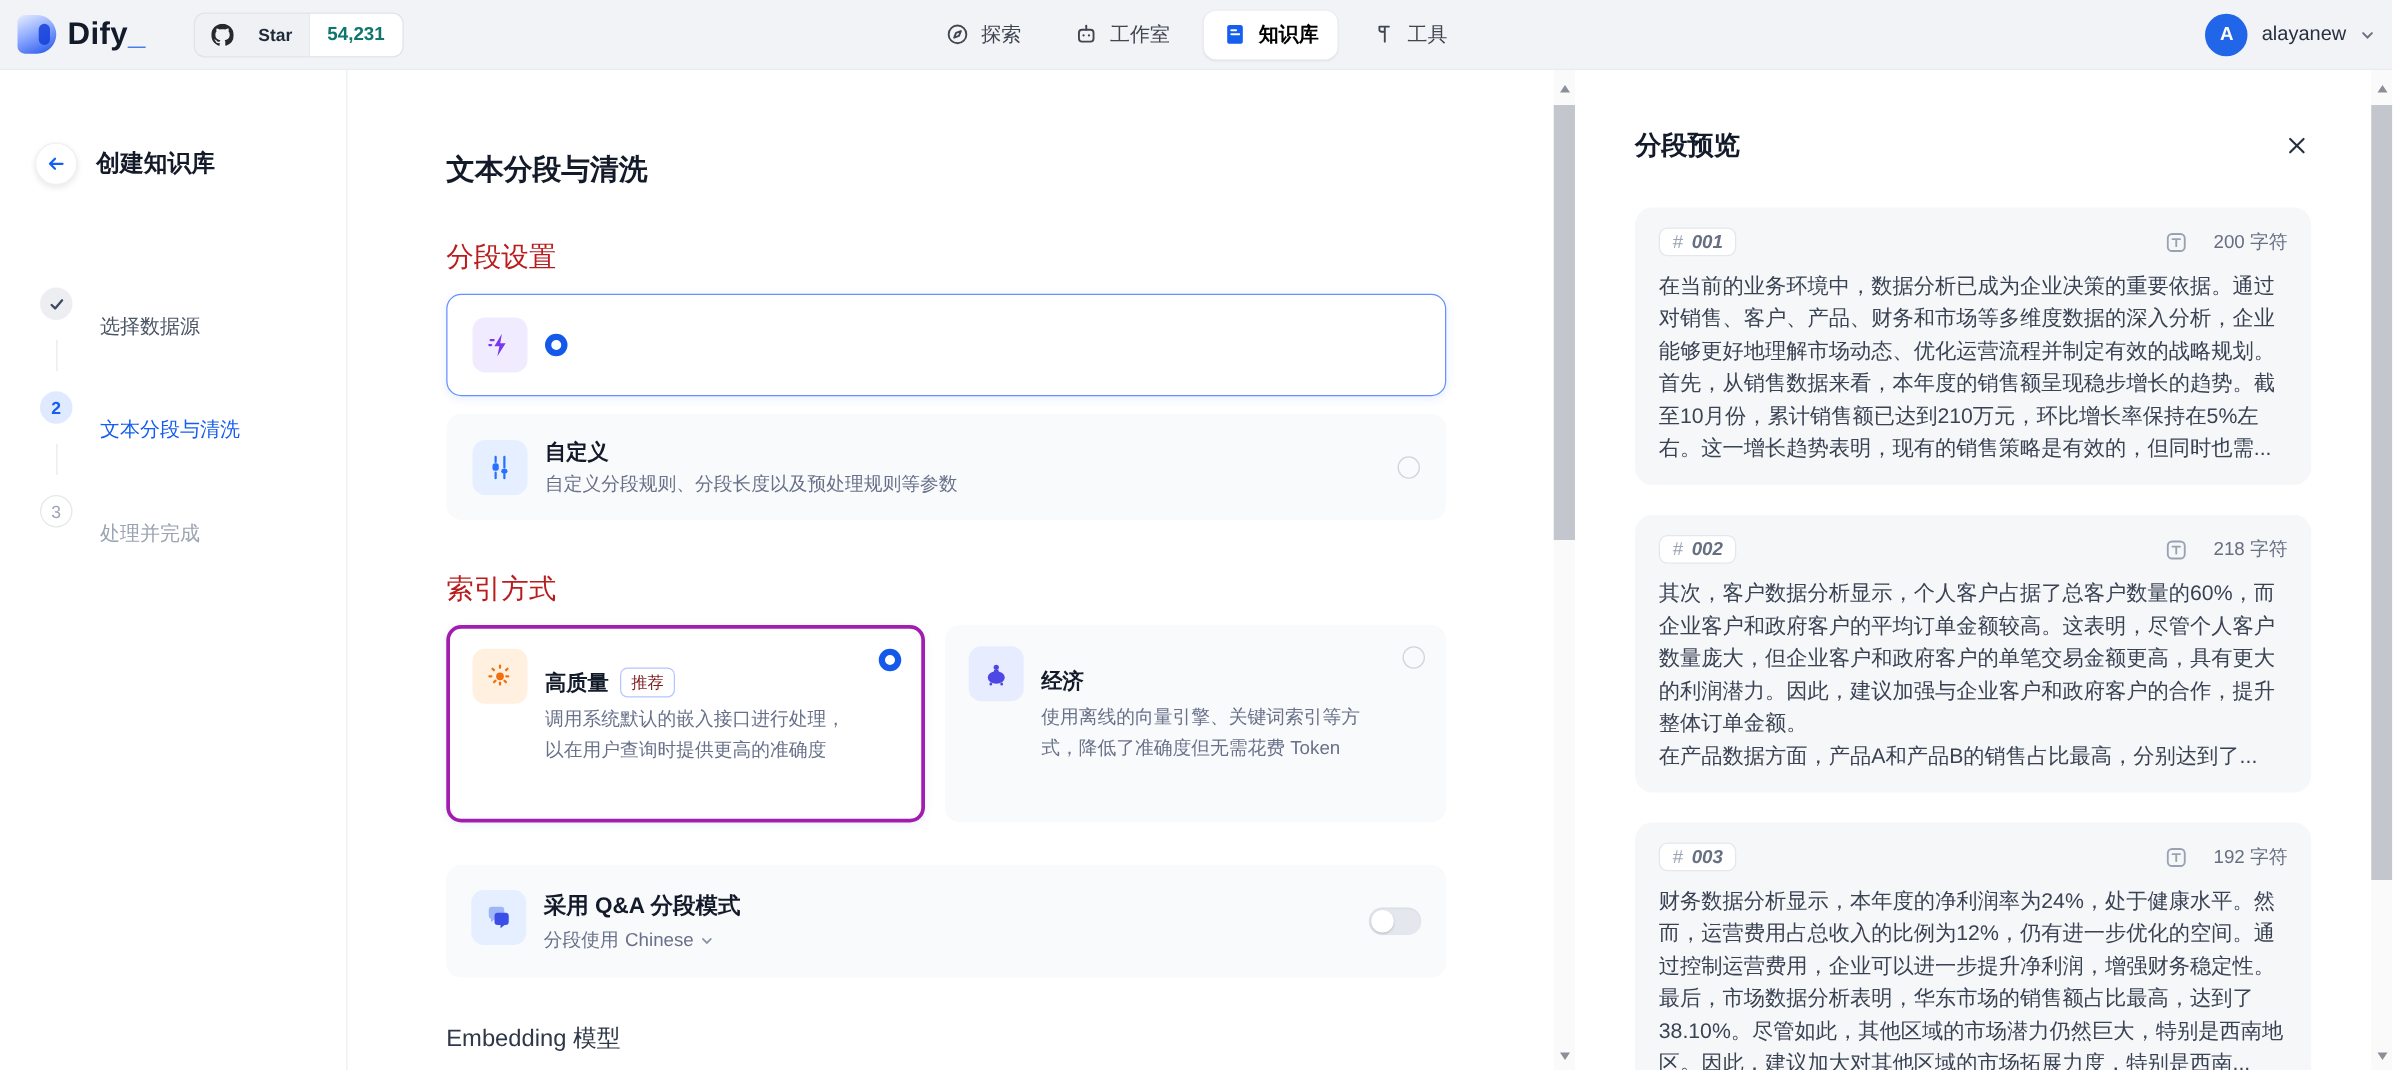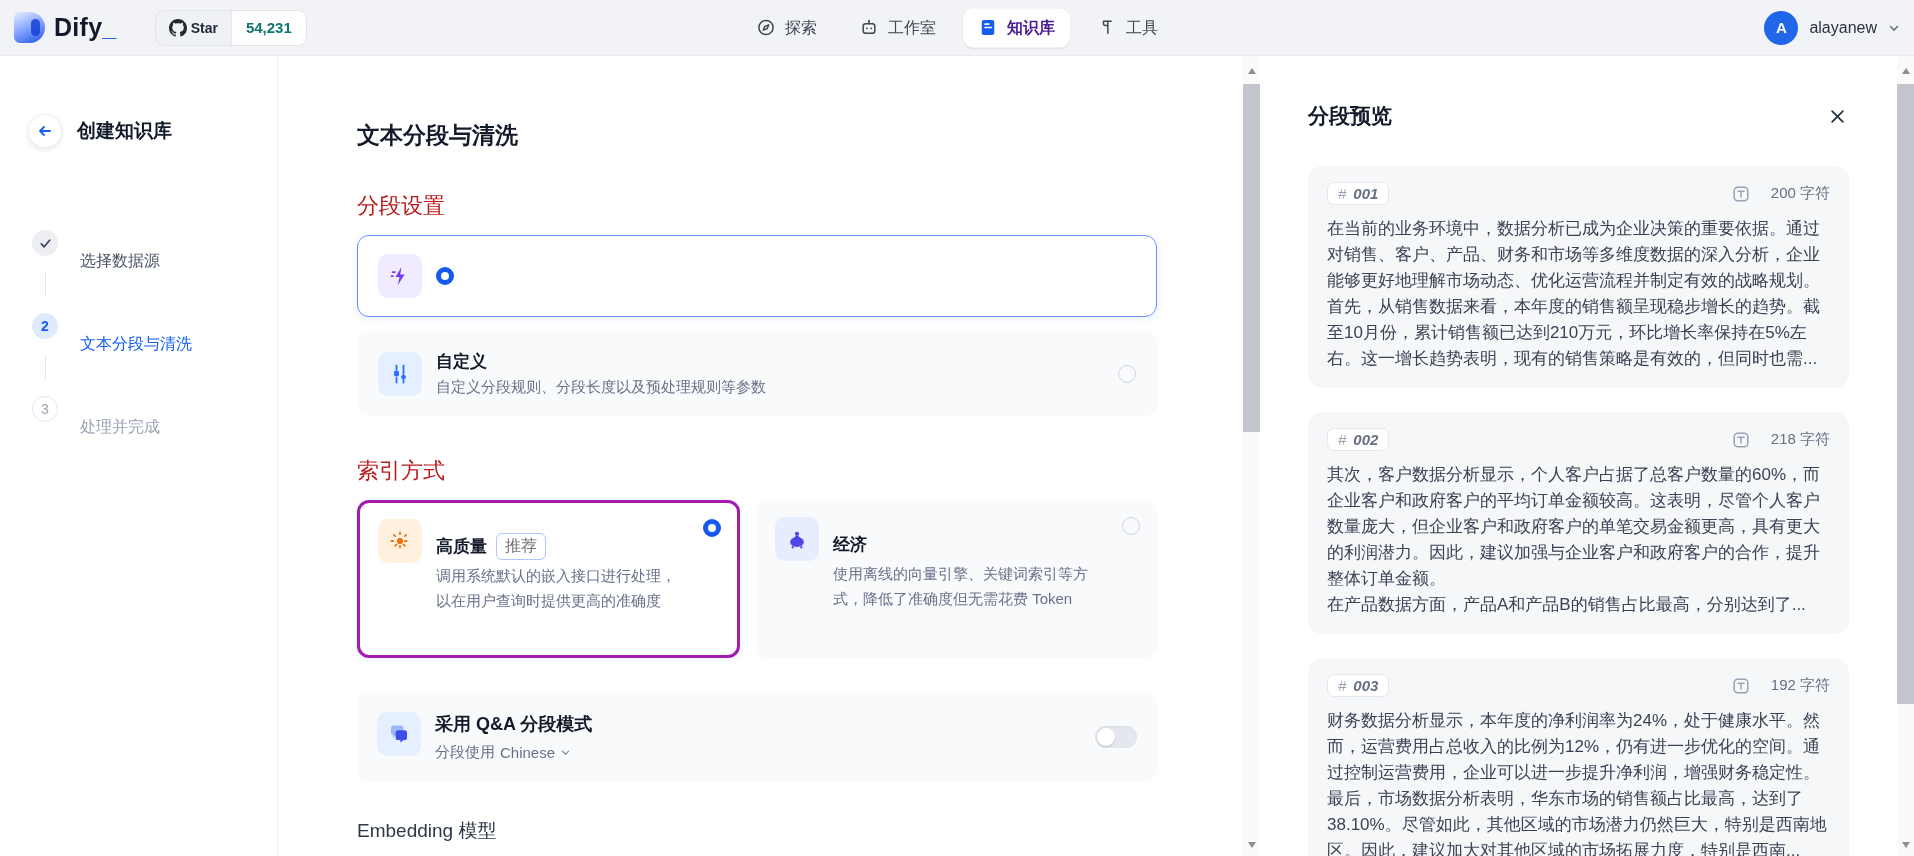--- a/index.html
+++ b/index.html
@@ -12,27 +12,27 @@
             border-bottom:1px solid #e9ebf0; display:flex; align-items:center; padding:0 14px; z-index:5; }
   .logo { display:flex; align-items:center; gap:9px; }
   .logo-mark { width:31px; height:31px; border-radius:6px 16px 16px 6px;
                background:linear-gradient(155deg,#e8eeff 0%,#8fabff 45%,#1f51e8 100%); position:relative; }
   .logo-mark::after { content:""; position:absolute; right:5px; top:7px; width:9px; height:17px;
                border-radius:5px; background:#1440d8; opacity:.85; }
   .logo-word { font-size:25px; font-weight:800; color:#131a29; letter-spacing:.3px; }
   .logo-word .suffix { color:#2563eb; }
   .star-widget { margin-left:38px; display:flex; align-items:stretch; height:36px;
                  border:1px solid #e0e3e9; border-radius:9px; overflow:hidden; background:#f0f1f5; }
-  .star-left { display:flex; align-items:center; gap:4px; padding:0 13px; font-size:14px; font-weight:700; color:#1f2937; }
+  .star-left { display:flex; align-items:center; gap:20px; padding:0 13px; font-size:14px; font-weight:700; color:#1f2937; }
   .star-right { background:#fff; display:flex; align-items:center; padding:0 14px; font-size:15px;
                 font-weight:700; color:#0f766e; border-left:1px solid #e6e8ee; }
   .nav { position:absolute; left:50%; top:50%; transform:translate(-50%,-50%); display:flex; gap:12px; align-items:center; }
   .nav-item { display:flex; align-items:center; gap:9px; padding:9px 15px; border-radius:10px;
               font-size:16px; color:#3f4650; font-weight:500; cursor:pointer; }
-  .nav-item.active { background:#fff; color:#4c1d95; font-weight:700; box-shadow:0 1px 2px rgba(16,24,40,.08); }
+  .nav-item.active { background:#fff; color:#000000; font-weight:700; box-shadow:0 1px 2px rgba(16,24,40,.08); }
   .nav-item .nicon { display:flex; width:20px; height:20px; }
   .account { margin-left:auto; display:flex; align-items:center; gap:11px; }
   .avatar { width:34px; height:34px; border-radius:50%; background:#2166e8; color:#fff; display:flex;
             align-items:center; justify-content:center; font-size:15px; font-weight:600; }
   .username { font-size:16px; color:#27303f; }
   .chev { display:flex; }
 
   
   .sidebar { position:absolute; top:56px; left:0; width:278px; bottom:0; background:#fff; border-right:1px solid #eceef2; }
   .sidebar-header { display:flex; align-items:center; gap:15px; margin:58px 0 0 28px; }
@@ -75,21 +75,21 @@
   .index-row { margin-top:14px; display:flex; gap:16px; align-items:stretch; }
   .idx-card { border-radius:12px; padding:16px 18px; min-height:158px; position:relative;
               display:grid; grid-template-columns:44px 1fr; column-gap:14px; align-content:start; cursor:pointer; }
   .idx-card.hq { width:383px; background:#fff; border:3px solid #a21caf; box-shadow:0 2px 8px rgba(21,94,239,.08); }
   .idx-card.eco { width:401px; background:#f9fafb; border:1px solid transparent; }
   .idx-icon { width:44px; height:44px; border-radius:10px; display:flex; align-items:center; justify-content:center; }
   .idx-icon.orange { background:#fff0e0; }
   .idx-icon.indigo { background:#e8ecff; }
   .idx-titlerow { display:flex; align-items:center; gap:9px; padding-top:10px; }
   .idx-title { font-size:17px; font-weight:600; color:#131a29; }
-  .badge { font-size:16px; color:#737373; border:1px solid #b4c6fd; background:#fff; border-radius:6px; padding:2px 8px; }
+  .badge { font-size:13px; color:#7f1d1d; border:1px solid #b4c6fd; background:#fff; border-radius:6px; padding:2px 8px; }
   .idx-desc { grid-column:2; margin-top:0; font-size:15px; line-height:25px; color:#69718a; white-space:pre-line; }
   .idx-radio { position:absolute; top:16px; right:16px; }
 
   .qa-card { margin-top:34px; width:800px; background:#f9fafb; border-radius:12px; padding:20px;
              display:flex; gap:14px; align-items:flex-start; }
   .qa-body { flex:1; }
   .qa-title { font-size:18px; font-weight:600; color:#131a29; }
   .qa-sub { margin-top:7px; font-size:15px; color:#69718a; display:flex; align-items:center; gap:5px; }
   .toggle { margin-left:auto; align-self:center; width:42px; height:22px; border-radius:11px;
             background:#e4e7ee; position:relative; box-shadow:inset 0 1px 2px rgba(0,0,0,.05); cursor:pointer; }

